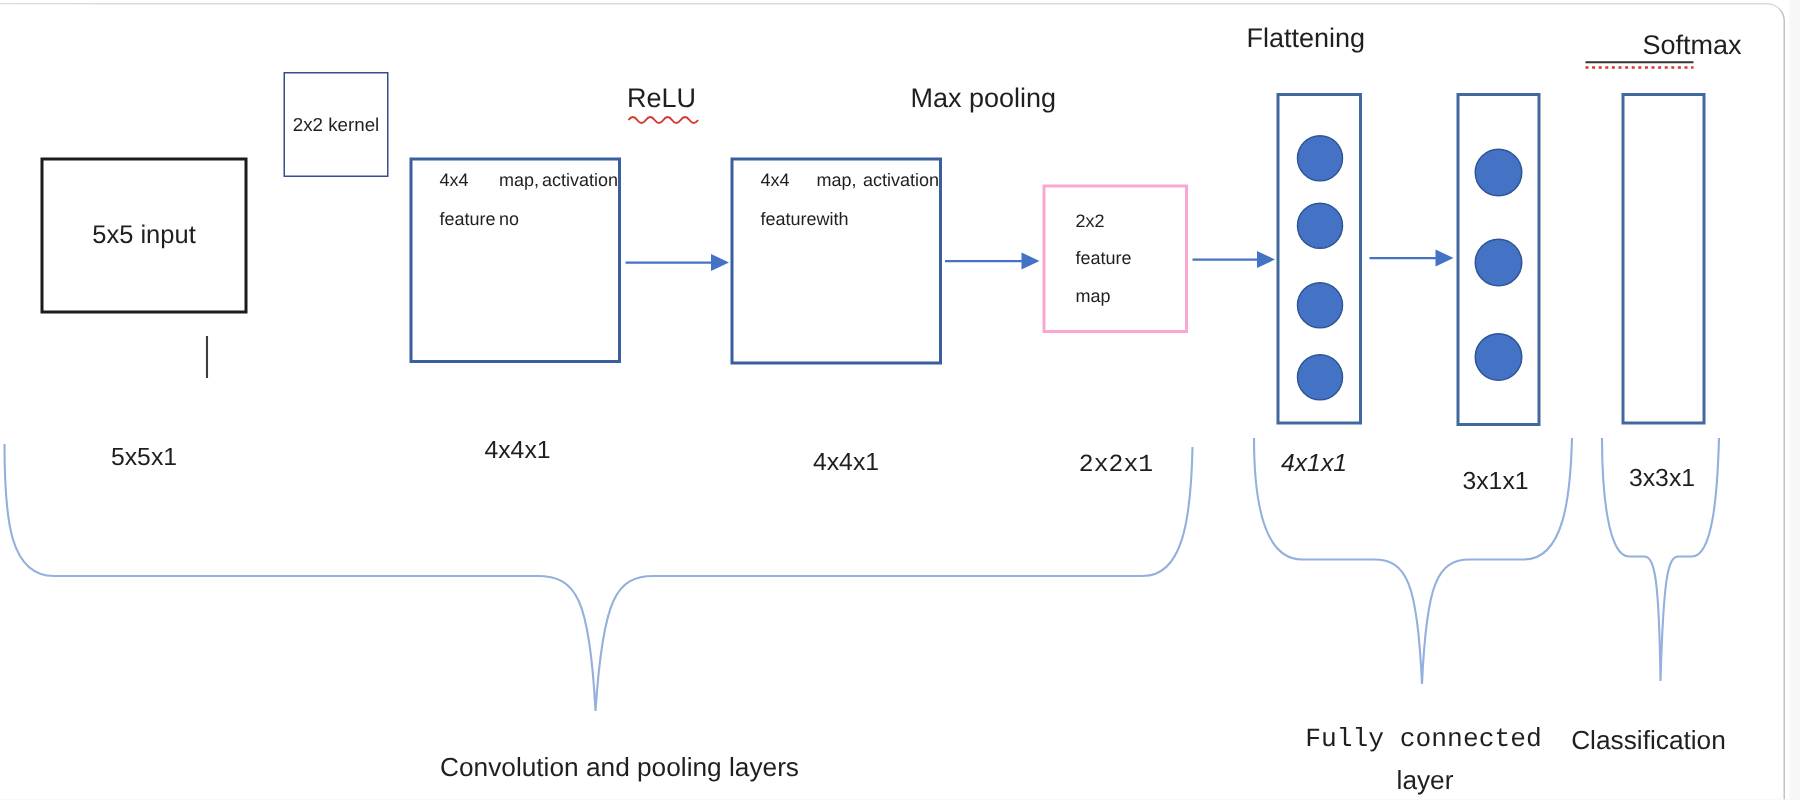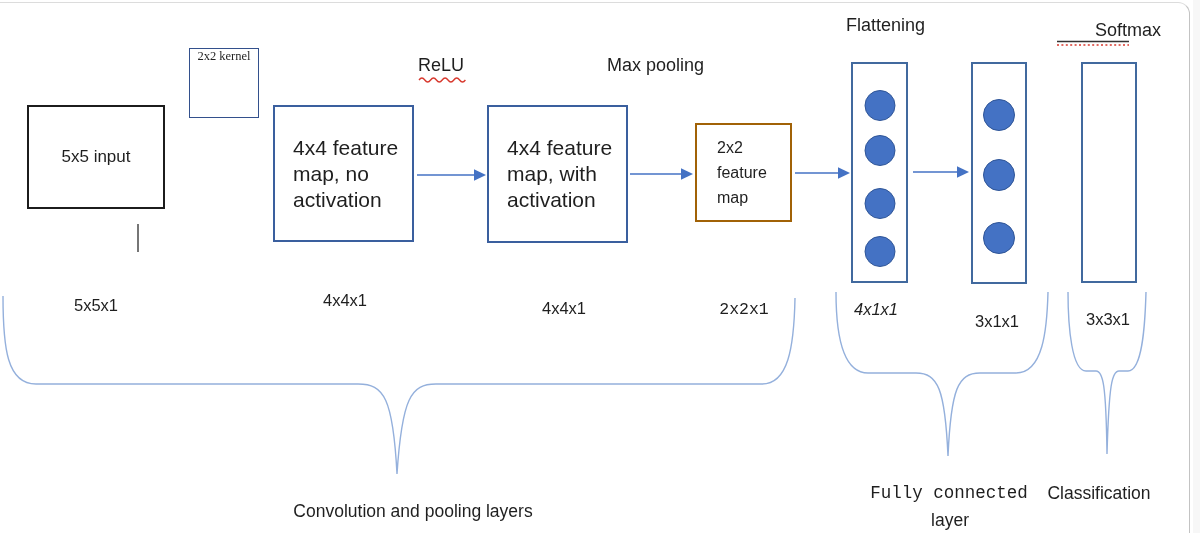--- a/index.html
+++ b/index.html
@@ -12,27 +12,27 @@
   .frame-edge{position:absolute;left:0;top:2px;width:1189px;height:560px;
     border-top:1px solid #dcdcdc;border-right:1px solid #c3c3c3;border-top-right-radius:12px;}
   .frame-gutter{position:absolute;left:1193px;top:0;width:7px;height:533px;background:#f7f7f7;}
   
   .stage{position:absolute;font-size:18px;white-space:nowrap;}
   
   .box{position:absolute;box-sizing:border-box;background:#fff;}
   .input-box{left:27px;top:105px;width:138px;height:104px;border:2px solid #1c1c1c;
     display:flex;align-items:center;justify-content:center;font-size:17px;}
   .kernel-box{left:189px;top:48px;width:70px;height:70px;border:1.5px solid #33508c;
-    display:flex;align-items:flex-start;justify-content:center;font-size:12.5px;white-space:nowrap;font-family:Liberation Serif, serif;}
-  .fm-box{width:141px;border:2px solid #3a5f9e;display:flex;flex-direction:column;
-    justify-content:center;font-size:21px;line-height:26px;padding-left:18px;}
+    display:flex;align-items:center;justify-content:center;font-size:12.5px;white-space:nowrap;}
+  .fm-box{width:141px;border:2px solid #3a5f9e;display:flex;flex-direction:row;
+    justify-content:center;font-size:12px;line-height:26px;padding-left:18px;}
   .fm1{left:273px;top:105px;height:137px;}
   .fm2{left:487px;top:105px;height:138px;}
-  .pool-box{left:695px;top:123px;width:97px;height:99px;border:2px solid #a16207;
-    display:flex;flex-direction:column;justify-content:center;font-size:16px;line-height:25px;padding-left:20px;}
+  .pool-box{left:695px;top:123px;width:97px;height:99px;border:2px solid #f9a8d4;
+    display:flex;flex-direction:column;justify-content:center;font-size:12px;line-height:25px;padding-left:20px;}
   .column{position:absolute;box-sizing:border-box;border:2px solid #41699e;background:#fff;}
   .col1{left:851px;top:62px;width:57px;height:221px;}
   .col2{left:971px;top:62px;width:56px;height:222px;}
   .col3{left:1081px;top:62px;width:56px;height:221px;}
   .neuron{position:absolute;left:50%;transform:translateX(-50%);width:31px;height:31px;
     border-radius:50%;background:#4472c4;border:1.5px solid #2f5597;box-sizing:border-box;}
   .col2 .neuron{width:32px;height:32px;}
   
   .dim{position:absolute;font-size:16.5px;transform:translateX(-50%);white-space:nowrap;}
   
@@ -72,21 +72,21 @@
     <path fill="none" stroke="#d8392e" stroke-width="1.3" d="M419 80 q2.9 -4 5.8 0 t5.8 0 t5.8 0 t5.8 0 t5.8 0 t5.8 0 t5.8 0 t5.8 0"></path>
 
     <line x1="1057" y1="41.5" x2="1129" y2="41.5" stroke="#333333" stroke-width="1.3"></line>
     <line x1="1057" y1="45" x2="1129" y2="45" stroke="#d8392e" stroke-width="1.6" stroke-dasharray="2 2.4"></line>
 
     <line x1="138" y1="224" x2="138" y2="252" stroke="#3c3c3c" stroke-width="1.4"></line>
   </svg>
 
   <div class="stage" style="left:418px;top:55px;">ReLU</div>
   <div class="stage" style="left:607px;top:55px;">Max pooling</div>
-  <div class="stage" style="left:831px;top:15px;margin-left:15px;">Flattening</div>
+  <div class="stage" style="left:831px;top:15px;">Flattening</div>
   <div class="stage" style="left:1057px;top:20px;margin-left:38px;">Softmax</div>
 
   <div class="box input-box">
     <span>5x5 input</span>
   </div>
 
   <div class="box kernel-box">
     <span>2x2 kernel</span>
   </div>
 

